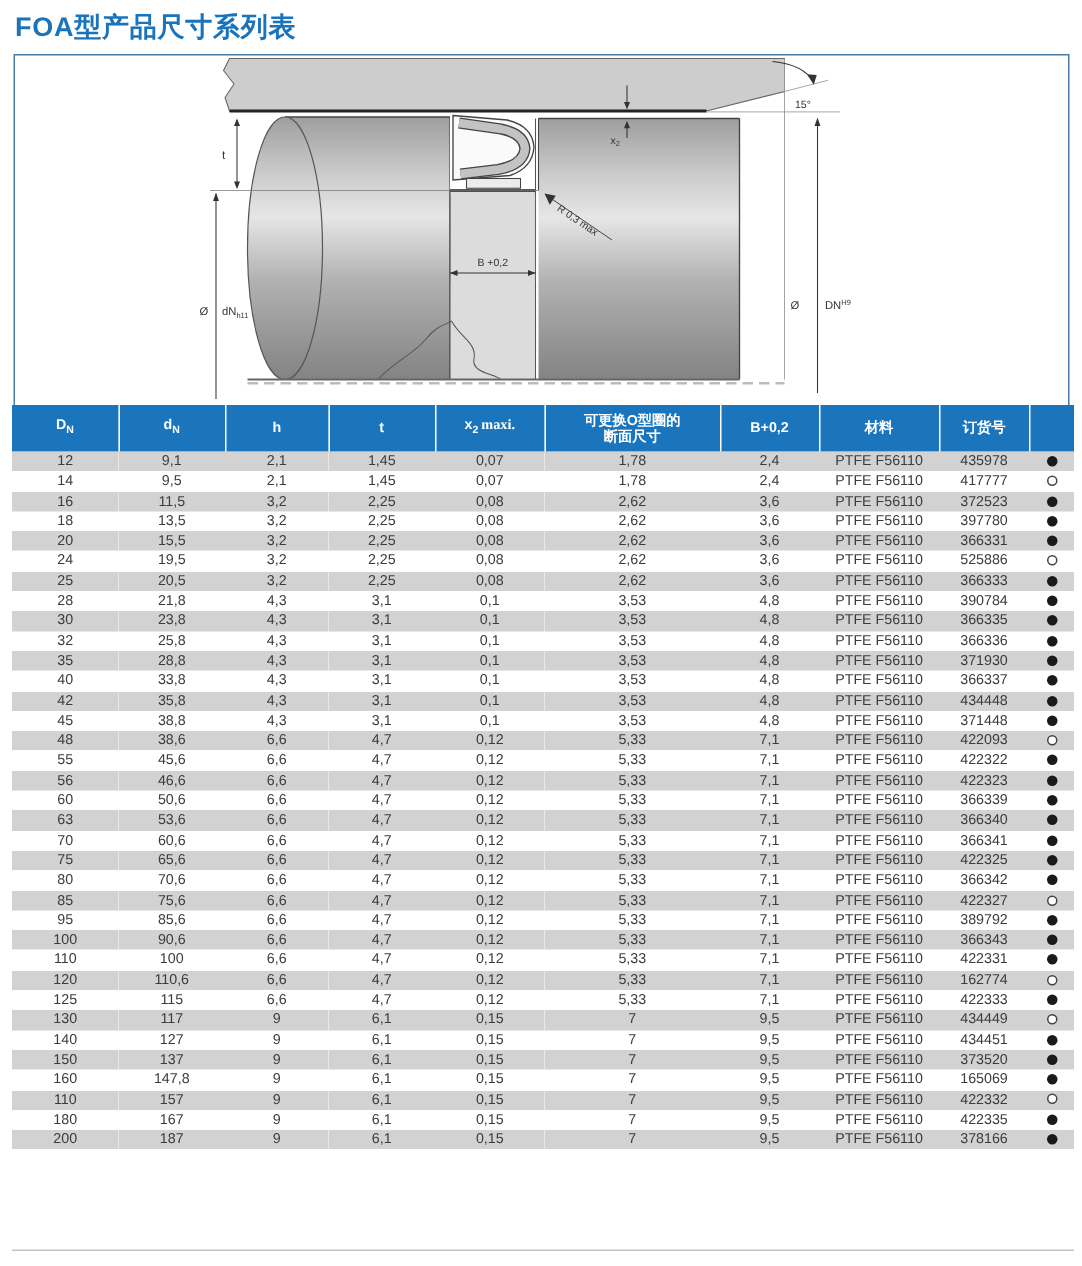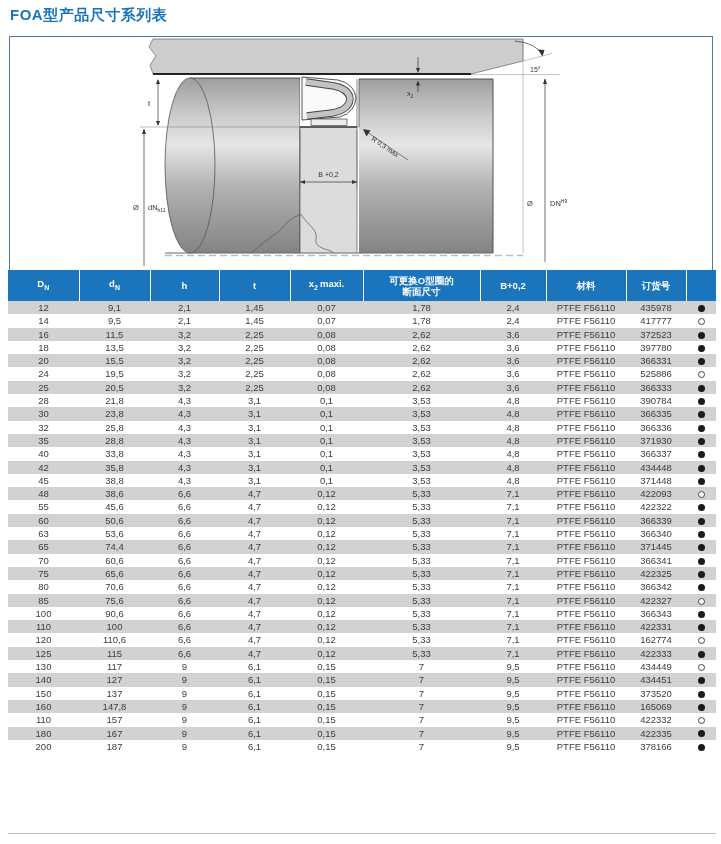--- a/index.html
+++ b/index.html
@@ -2,40 +2,40 @@
 <html><head>
 <meta charset="utf-8">
 <style>
   html,body{margin:0;padding:0;}
   body{
     width:721px;height:844px;position:relative;background:#ffffff;
     font-family:"Liberation Sans",sans-serif;overflow:hidden;
   }
   .page-title{
     position:absolute;left:10px;top:6px;
-    font-size:15px;font-weight:bold;color:#1a74bc;letter-spacing:.5px;
+    font-size:18px;font-weight:bold;color:#1a74bc;letter-spacing:.5px;
   }
   .diagram{
     position:absolute;left:9px;top:36px;width:702px;height:233px;
     border:1px solid #4a7ba6;background:#ffffff;box-sizing:content-box;
   }
   .diagram svg{display:block;}
   .dim-text{font-family:"Liberation Sans",sans-serif;fill:#333;}
   .spec-table{
     position:absolute;left:8px;top:270px;width:708px;
     border-collapse:collapse;table-layout:fixed;
   }
   .spec-table thead th{
     background:#1b75bc;color:#fff;font-size:9.5px;font-weight:bold;
     height:31px;padding:0;line-height:11px;vertical-align:middle;
     border-right:1px solid #ffffff;text-align:center;
   }
   .spec-table thead th:last-child{border-right:none;}
   .spec-table thead sub{font-size:7px;}
-  .hdr-suffix{margin-left:2px;}
+  .hdr-suffix{margin-left:2px;font-family:Liberation Serif, serif;}
   .spec-table tbody tr{height:13.3px;}
   .spec-table tbody tr:nth-child(odd){background:#d2d2d2;}
   .spec-table tbody tr:nth-child(even){background:#ffffff;}
   .spec-table tbody td{
     font-size:9.5px;color:#3c3c3c;text-align:center;
     padding:0;line-height:13.3px;white-space:nowrap;overflow:hidden;
   }
   .dot{display:inline-block;vertical-align:middle;border-radius:50%;}
   .dot.filled{width:7px;height:7px;background:#1a1a1a;}
   .dot.open{width:5px;height:5px;border:1.3px solid #444;background:#fff;}
@@ -368,20 +368,32 @@
         <td>6,6</td>
         <td>4,7</td>
         <td>0,12</td>
         <td>5,33</td>
         <td>7,1</td>
         <td>PTFE F56110</td>
         <td>422322</td>
         <td><span class="dot filled"></span></td>
       </tr>
       <tr>
+        <td>56</td>
+        <td>46,6</td>
+        <td>6,6</td>
+        <td>4,7</td>
+        <td>0,12</td>
+        <td>5,33</td>
+        <td>7,1</td>
+        <td>PTFE F56110</td>
+        <td>422323</td>
+        <td><span class="dot filled"></span></td>
+      </tr>
+      <tr>
         <td>60</td>
         <td>50,6</td>
         <td>6,6</td>
         <td>4,7</td>
         <td>0,12</td>
         <td>5,33</td>
         <td>7,1</td>
         <td>PTFE F56110</td>
         <td>366339</td>
         <td><span class="dot filled"></span></td>
@@ -392,32 +404,20 @@
         <td>6,6</td>
         <td>4,7</td>
         <td>0,12</td>
         <td>5,33</td>
         <td>7,1</td>
         <td>PTFE F56110</td>
         <td>366340</td>
         <td><span class="dot filled"></span></td>
       </tr>
       <tr>
-        <td>65</td>
-        <td>74,4</td>
-        <td>6,6</td>
-        <td>4,7</td>
-        <td>0,12</td>
-        <td>5,33</td>
-        <td>7,1</td>
-        <td>PTFE F56110</td>
-        <td>371445</td>
-        <td><span class="dot filled"></span></td>
-      </tr>
-      <tr>
         <td>70</td>
         <td>60,6</td>
         <td>6,6</td>
         <td>4,7</td>
         <td>0,12</td>
         <td>5,33</td>
         <td>7,1</td>
         <td>PTFE F56110</td>
         <td>366341</td>
         <td><span class="dot filled"></span></td>
@@ -450,20 +450,32 @@
         <td>85</td>
         <td>75,6</td>
         <td>6,6</td>
         <td>4,7</td>
         <td>0,12</td>
         <td>5,33</td>
         <td>7,1</td>
         <td>PTFE F56110</td>
         <td>422327</td>
         <td><span class="dot open"></span></td>
+      </tr>
+      <tr>
+        <td>95</td>
+        <td>85,6</td>
+        <td>6,6</td>
+        <td>4,7</td>
+        <td>0,12</td>
+        <td>5,33</td>
+        <td>7,1</td>
+        <td>PTFE F56110</td>
+        <td>389792</td>
+        <td><span class="dot filled"></span></td>
       </tr>
       <tr>
         <td>100</td>
         <td>90,6</td>
         <td>6,6</td>
         <td>4,7</td>
         <td>0,12</td>
         <td>5,33</td>
         <td>7,1</td>
         <td>PTFE F56110</td>

